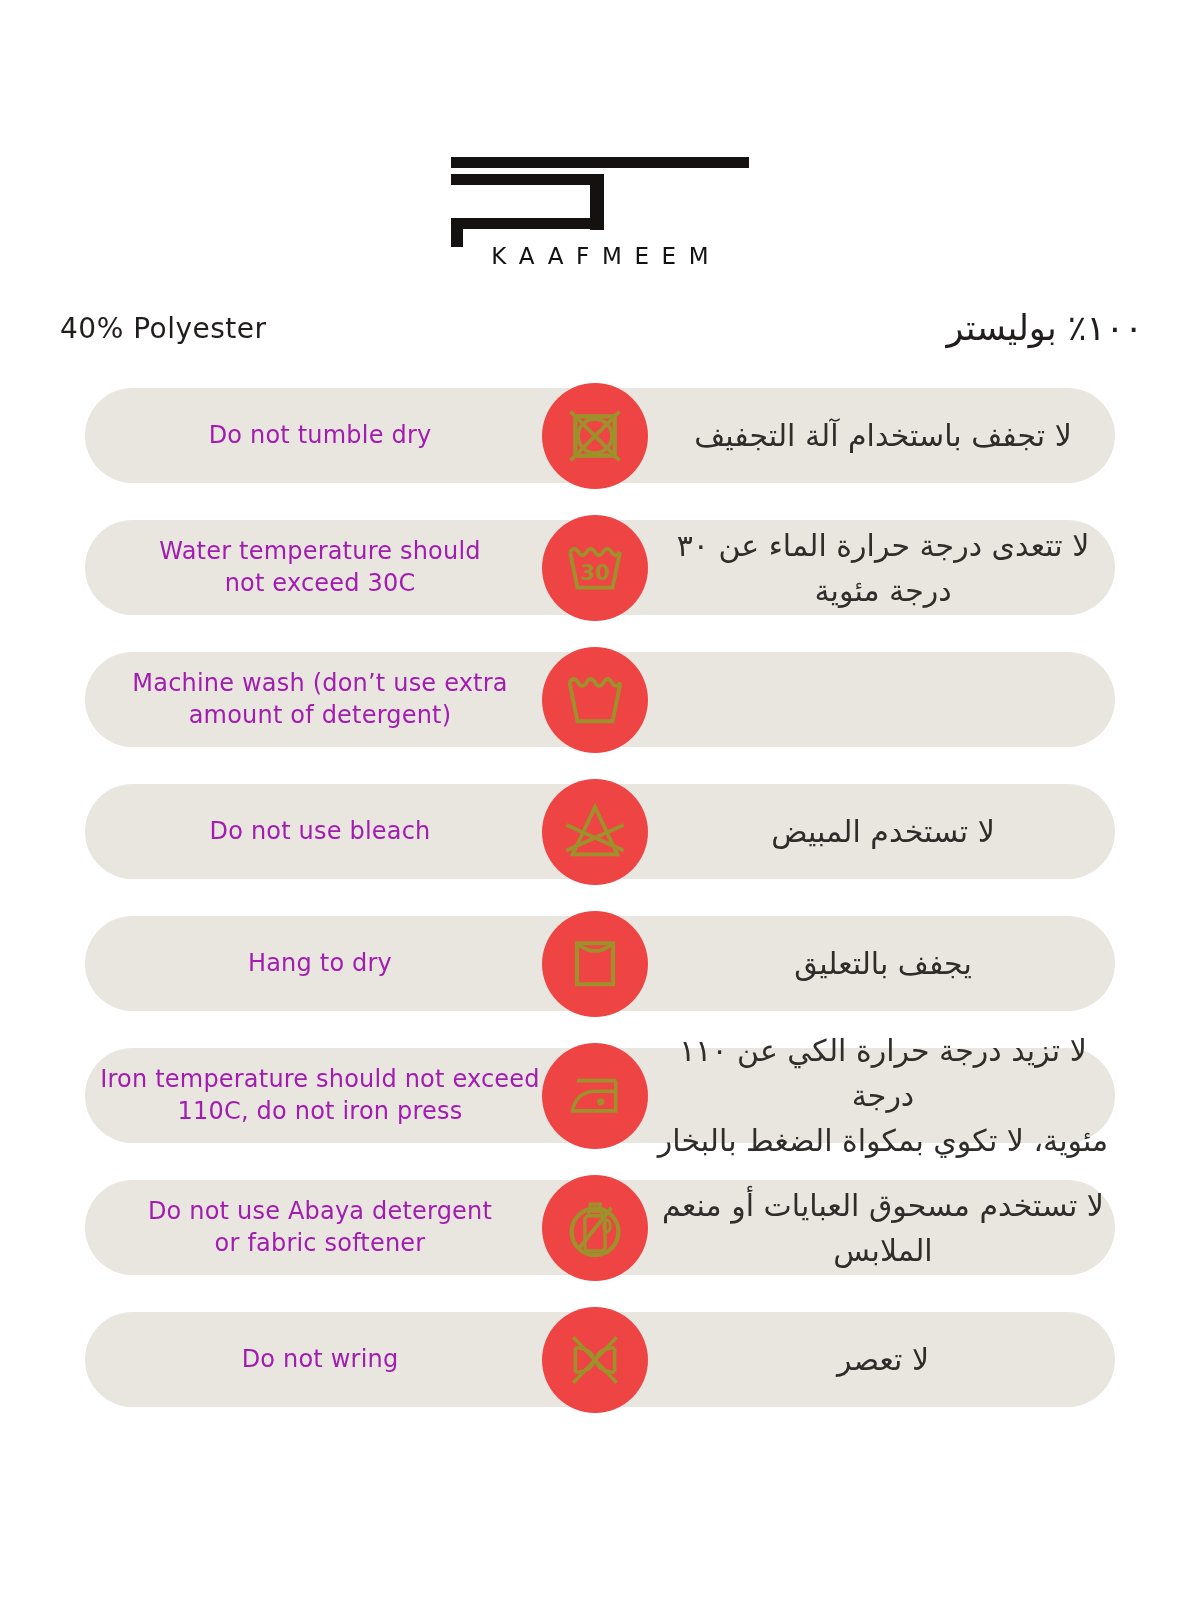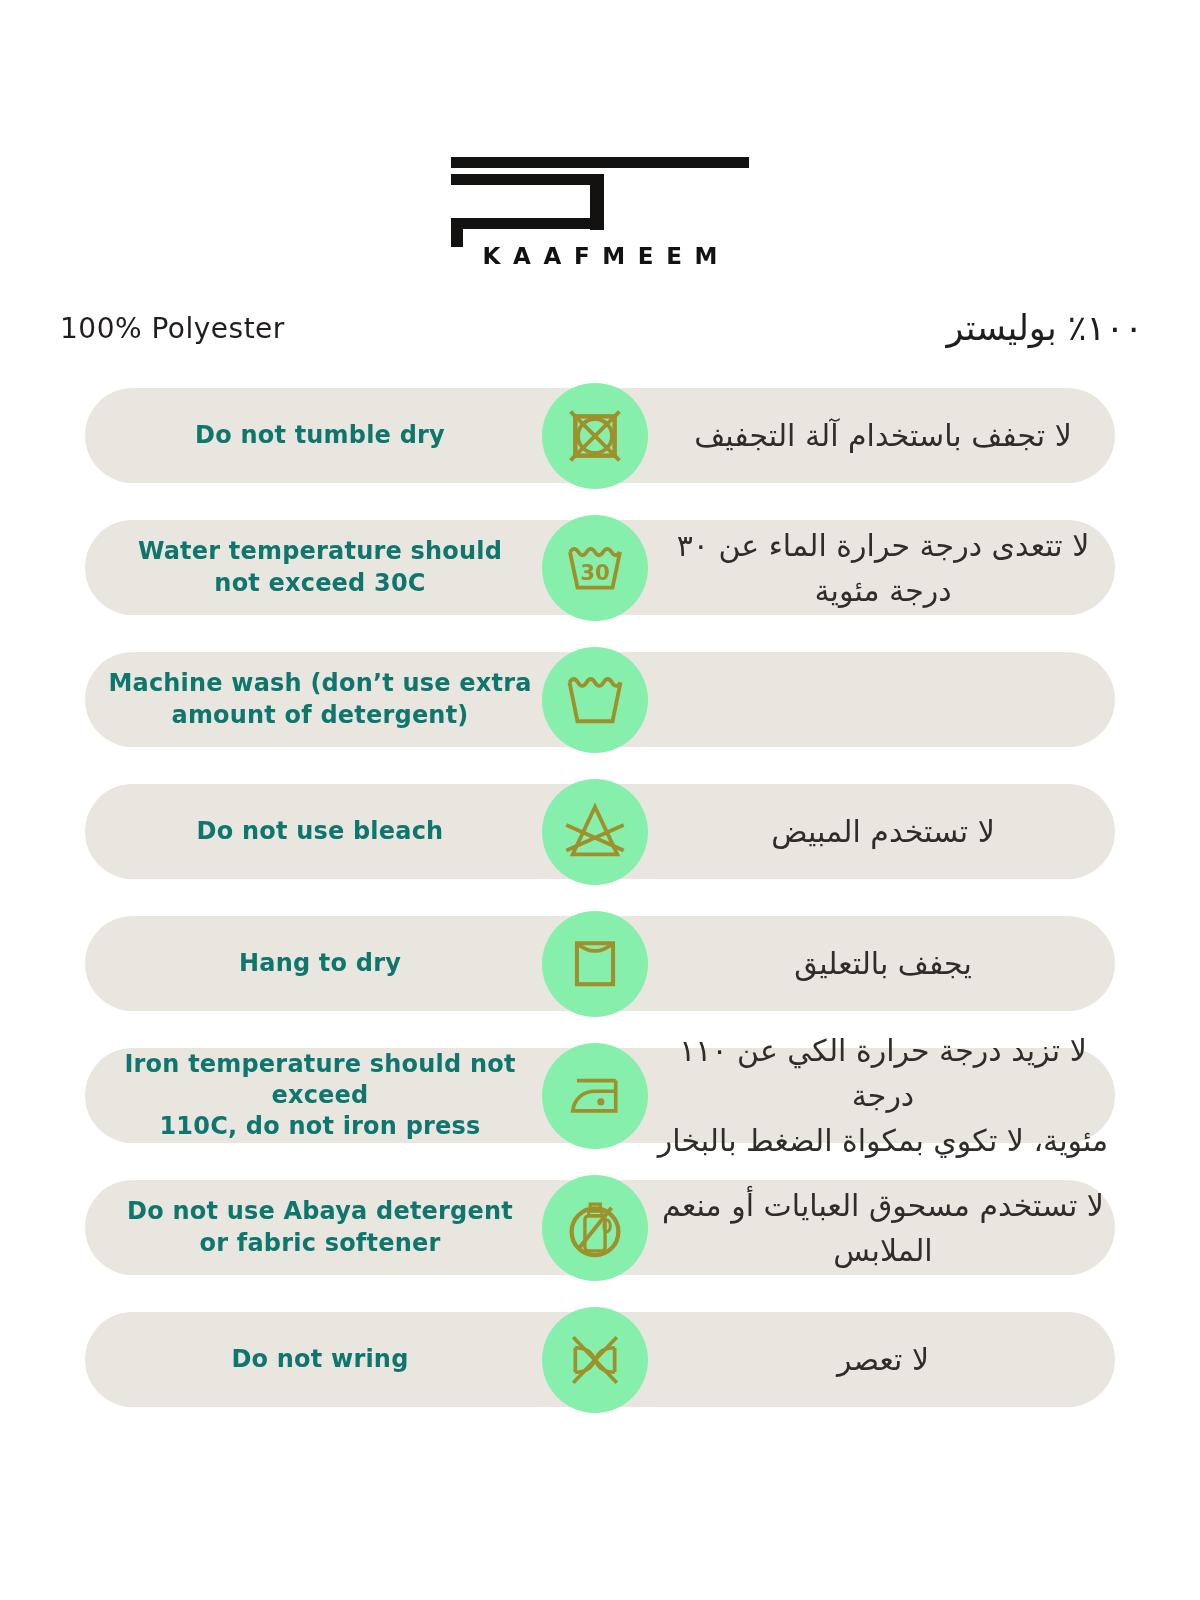--- a/index.html
+++ b/index.html
@@ -5,51 +5,50 @@
   html,body{margin:0;padding:0;background:#ffffff;}
   .page{
     position:relative;width:1200px;height:1600px;background:#ffffff;
     font-family:"DejaVu Sans", sans-serif;overflow:hidden;
   }
   
   .logo-mark{position:absolute;left:451px;top:157px;width:299px;height:90px;}
   .brand-name{
     position:absolute;left:0;right:0;top:243px;text-align:center;
     font-size:23px;letter-spacing:0.55em;text-indent:0.55em;color:#141111;
-    font-weight:700;
+    font-weight:400;
   }
   
   .composition{
     position:absolute;left:60px;right:57px;top:308px;height:40px;
     display:flex;justify-content:space-between;align-items:center;
   }
   .composition .en{font-size:28px;color:#201d1c;letter-spacing:0.5px;}
   .composition .ar{font-size:35px;color:#201d1c;direction:rtl;}
   
   .rows{position:absolute;left:85px;top:388px;width:1030px;}
   .row{
     position:relative;height:95px;margin-bottom:37px;
     background:#e9e6e0;border-radius:48px;
   }
   .row .en{
     position:absolute;left:15px;top:0;bottom:0;width:440px;
     display:flex;align-items:center;justify-content:center;text-align:center;
-    font-size:24px;line-height:1.3;color:#0f766e;letter-spacing:0.2px;
+    font-size:24px;line-height:1.3;color:#a21caf;letter-spacing:0.2px;
     white-space:pre-line;
-    font-weight:bold;
   }
   .row .ar{
     position:absolute;left:572px;top:0;bottom:0;width:452px;
     display:flex;align-items:center;justify-content:center;text-align:center;
     font-size:30px;line-height:1.5;color:#2f2c29;direction:rtl;
     white-space:pre-line;
   }
   .icon-circle{
     position:absolute;left:457px;top:-5.5px;width:106px;height:106px;
-    border-radius:50%;background:#86efac;
+    border-radius:50%;background:#ef4444;
     display:flex;align-items:center;justify-content:center;
   }
   .icon-circle svg{width:68px;height:68px;display:block;}
   .care-svg{fill:none;stroke:#9e902b;stroke-width:3.6;}
   .care-svg .thick{stroke-width:4.2;}
   .care-svg .fillolive{fill:#9e902b;stroke:none;}
   .care-svg text{
     font-family:"DejaVu Sans", sans-serif;font-weight:bold;font-size:20px;
     fill:#9e902b;stroke:none;text-anchor:middle;
   }
@@ -64,21 +63,21 @@
       <rect x="0" y="0" width="298" height="11"></rect>
       <rect x="0" y="17" width="152" height="11"></rect>
       <rect x="139" y="17" width="14" height="56"></rect>
       <rect x="0" y="61" width="152" height="11"></rect>
       <rect x="0" y="61" width="12" height="29"></rect>
     </g>
   </svg>
   <div class="brand-name">KAAFMEEM</div>
 
   <div class="composition">
-    <div class="en">100% Polyester</div>
+    <div class="en">40% Polyester</div>
     <div class="ar">١٠٠٪ بوليستر</div>
   </div>
 
   <div class="rows">
 
     <div class="row">
       <div class="en">Do not tumble dry</div>
       <div class="icon-circle">
         <svg class="care-svg" viewBox="0 0 64 64">
           <rect class="thick" x="13.5" y="13.5" width="37" height="37"></rect>

